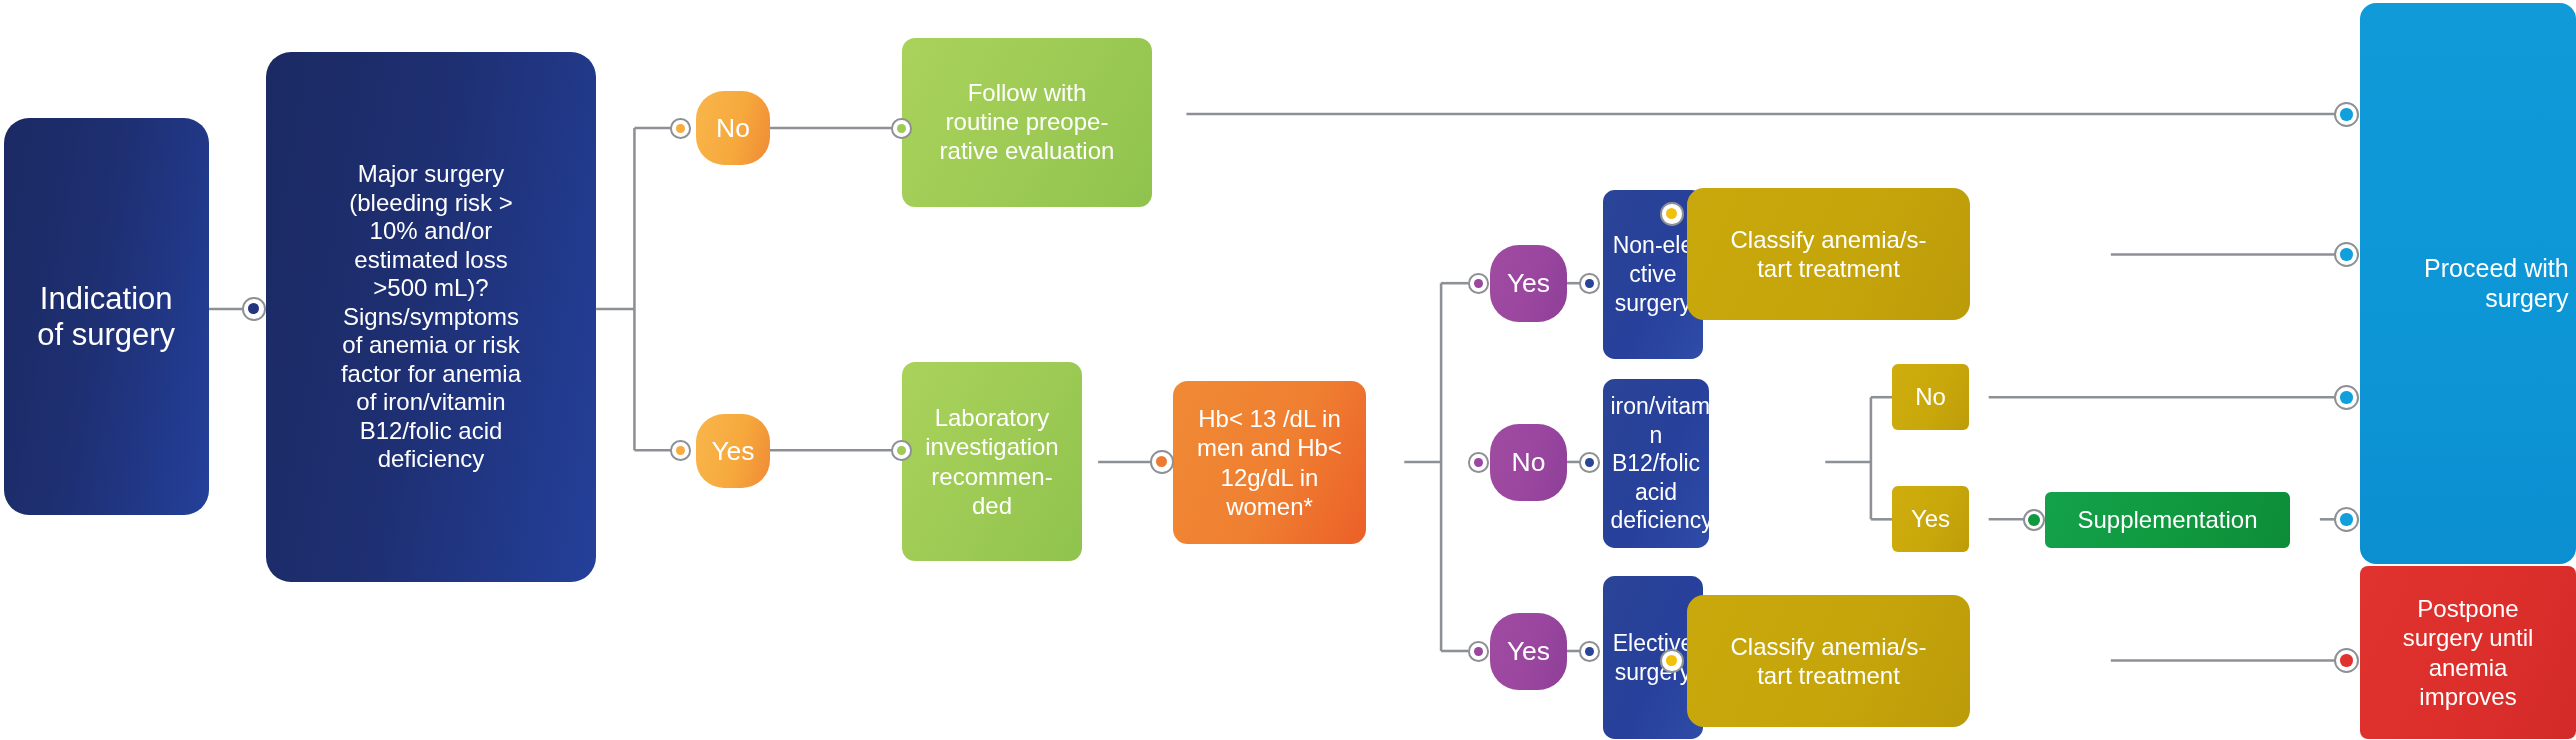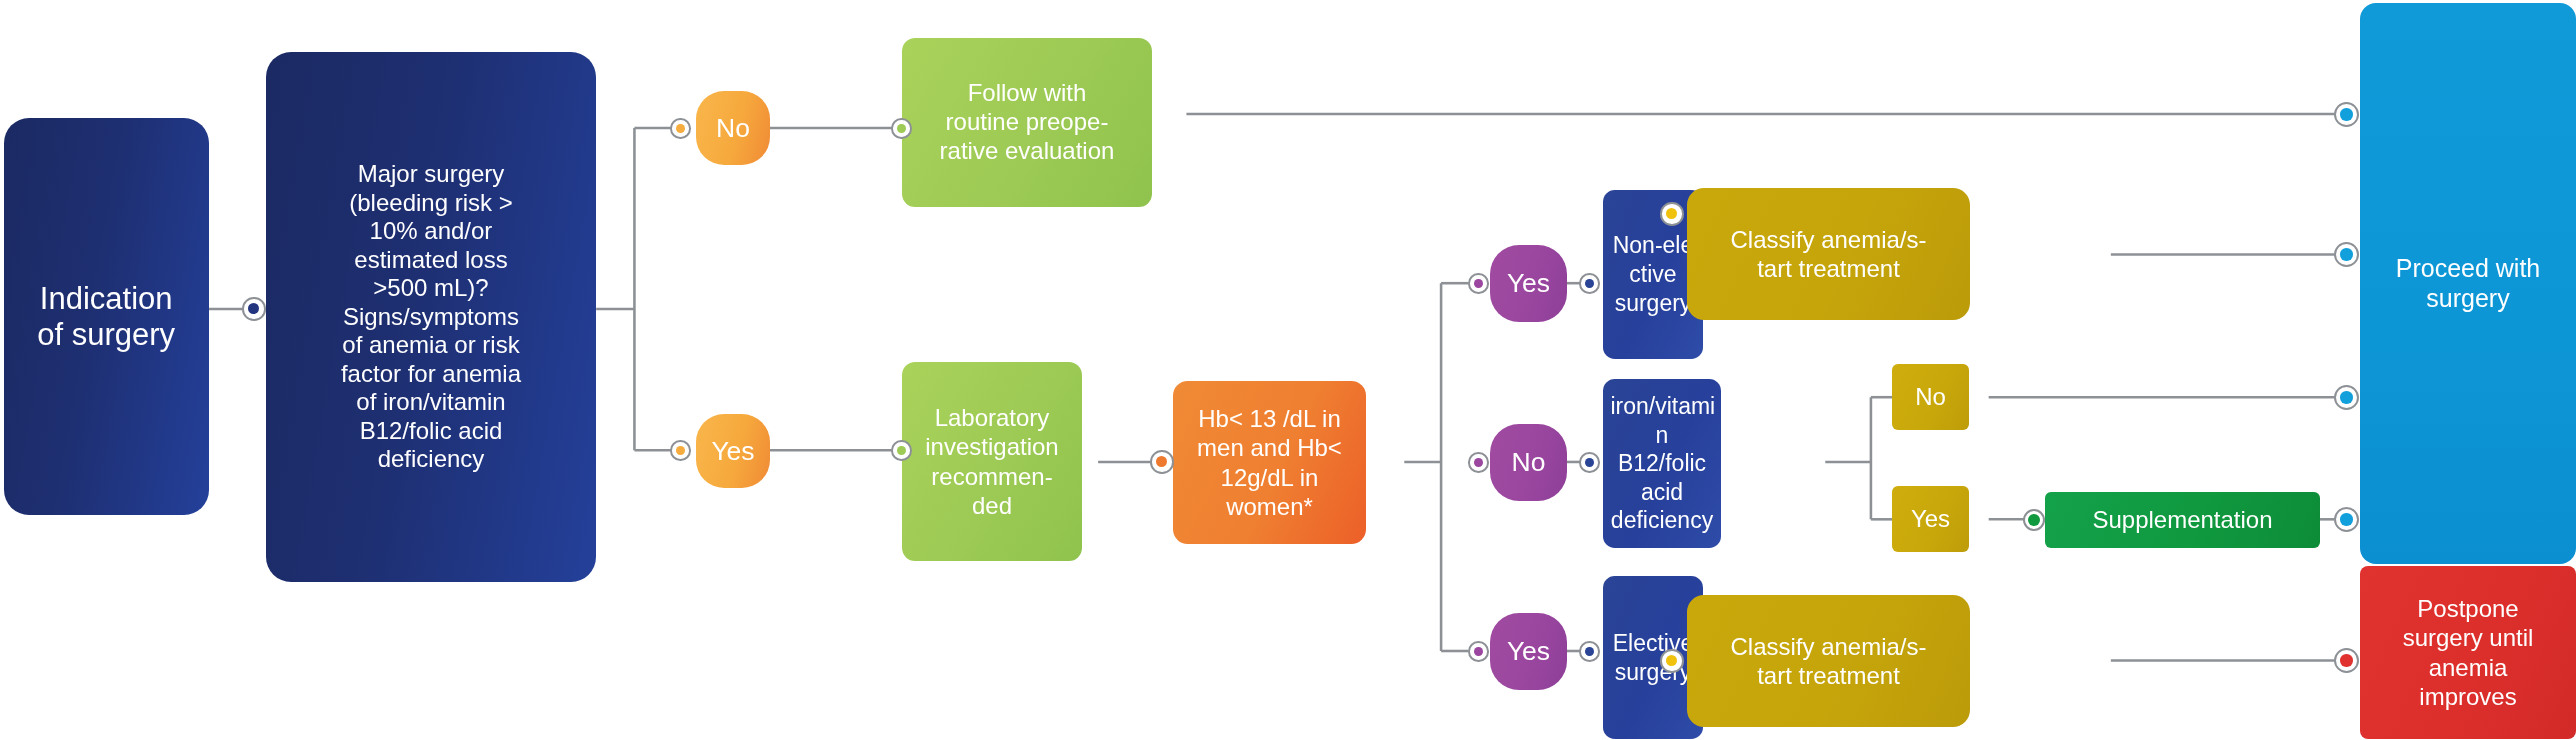--- a/index.html
+++ b/index.html
@@ -72,20 +72,21 @@
     background: linear-gradient(115deg, #cfad0d 0%, #c8a70b 60%, #bd9c09 100%);
     border-radius: 5.9px;
   }
   .supp-green {
     background: linear-gradient(110deg, #13a14a 0%, #10993f 55%, #0d8c38 100%);
     border-radius: 5.9px;
   }
   .cyan-box {
     background: linear-gradient(180deg, #119ad8 0%, #0d96d6 60%, #0b8fd1 100%);
     border-radius: 16px;
+    text-align: right;
   }
   .red-box {
     background: linear-gradient(115deg, #e03330 0%, #dc2f2c 55%, #d22a28 100%);
     border-radius: 8px;
   }
 
   
   .dot {
     position: absolute;
     box-sizing: border-box;
@@ -246,35 +247,35 @@
   <div class="dot sm f-purple" style="left:1468px; top:452px;">
       <i></i>
     </div>
   <div class="node purple-pill" style="left:1490px; top:424px; width:77px; height:77px; font-size:26.5px;">
     <span>No</span>
   </div>
   <div class="dot sm f-blue" style="left:1579px; top:452px;">
       <i></i>
     </div>
 
-  <div class="node blue-box" style="left:1603px; top:379px; width:118px; height:169px; font-size:23px; line-height:1.24;">
+  <div class="node blue-box" style="left:1603px; top:379px; width:106px; height:169px; font-size:23px; line-height:1.24;">
     <span>iron/vitami<br>n B12/folic<br>acid<br>deficiency</span>
   </div>
 
   <div class="node gold-small" style="left:1892px; top:364px; width:77px; height:66px; font-size:24px;">
     <span>No</span>
   </div>
   <div class="node gold-small" style="left:1892px; top:486px; width:77px; height:66px; font-size:24px;">
     <span>Yes</span>
   </div>
   <div class="dot xl f-suppgreen" style="left:2023px; top:509px;">
       <i></i>
     </div>
 
-  <div class="node supp-green" style="left:2045px; top:492px; width:275px; height:56px; font-size:24px;align-items:center;">
+  <div class="node supp-green" style="left:2045px; top:492px; width:245px; height:56px; font-size:24px;align-items:center;">
     <span>Supplementation</span>
   </div>
 
   <div class="dot sm f-purple" style="left:1468px; top:641px;">
       <i></i>
     </div>
   <div class="node purple-pill" style="left:1490px; top:613px; width:77px; height:77px; font-size:26.5px;">
     <span>Yes</span>
   </div>
   <div class="dot sm f-blue" style="left:1579px; top:641px;">

